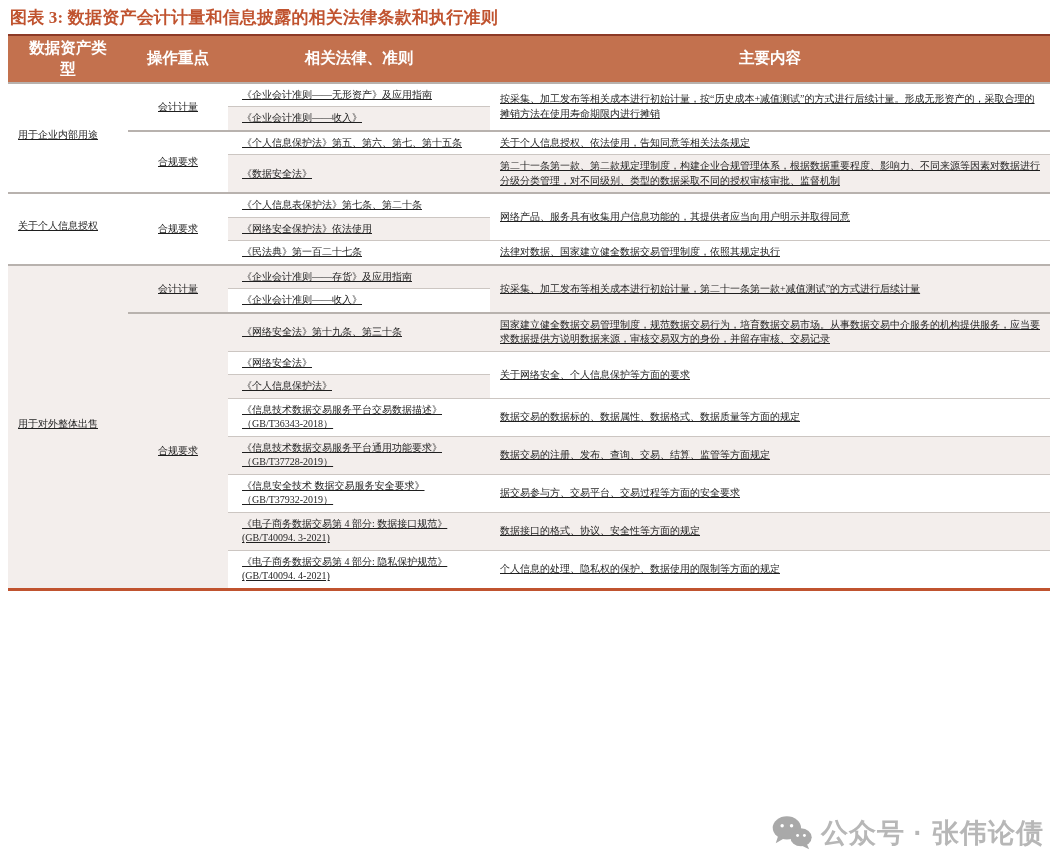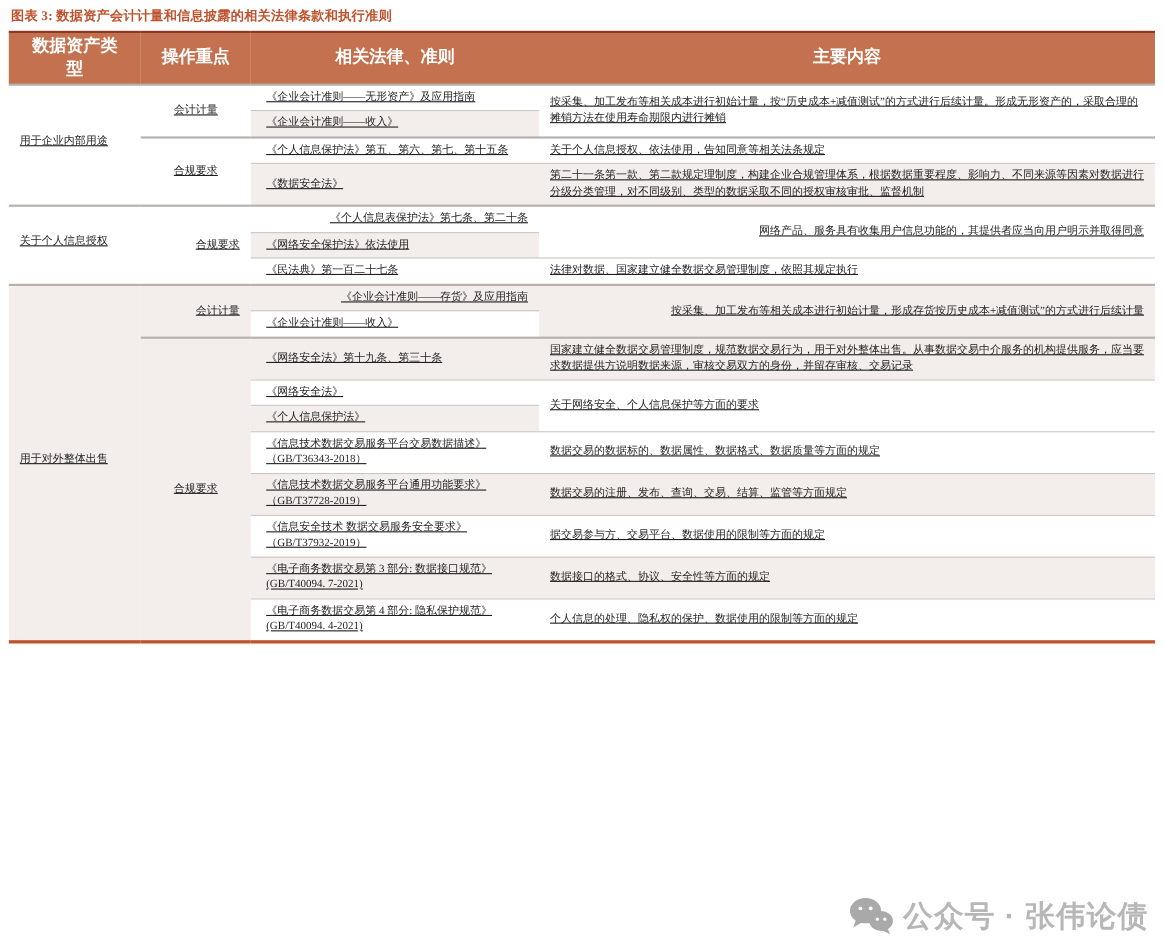--- a/index.html
+++ b/index.html
@@ -15,21 +15,21 @@
   }
   *{box-sizing:border-box;}
   html,body{margin:0;padding:0;}
   body{
     width:1058px;height:865px;background:#ffffff;
     font-family:"Liberation Serif","DejaVu Serif",serif;
     color:var(--ink);overflow:hidden;
   }
   .page{position:relative;width:1058px;height:865px;padding:5px 8px 0 8px;}
   .fig-title{
-    font-size:12px;font-weight:bold;color:var(--accent);
+    font-size:17px;font-weight:bold;color:var(--accent);
     padding:1px 0 5px 2px;letter-spacing:.2px;
   }
   table.report-table{
     width:1042px;border-collapse:collapse;table-layout:fixed;
     border-top:2px solid var(--rule-dark);
     border-bottom:3px solid var(--accent);
   }
   col.c-category{width:120px;}
   col.c-operation{width:100px;}
   col.c-law{width:262px;}
@@ -45,21 +45,21 @@
     font-size:10px;line-height:1.45;vertical-align:middle;
     padding:4px 10px;color:var(--ink);text-decoration:underline;
   }
   td.col-category{padding:4px 30px 9px 10px;text-align:left;}
   td.col-operation{text-align:center;}
   td.col-law{text-align:left;padding-left:14px;}
   td.col-content{text-align:left;}
   td.shaded{background:var(--stripe);}
   td.bt-thin{border-top:1px solid var(--rule-thin);}
   td.bt-group{border-top:2px solid var(--rule-gray);}
-  td.bt-section{border-top:2px solid var(--rule-gray);text-align:right;}
+  td.bt-section{border-top:2px solid var(--rule-gray);}
   .watermark{
     position:absolute;right:14px;bottom:14px;z-index:5;
     display:flex;align-items:center;gap:8px;
     color:var(--wm);font-size:27px;font-weight:bold;
     font-family:"Liberation Sans","DejaVu Sans",sans-serif;
     letter-spacing:1px;white-space:nowrap;
   }
   .watermark svg{display:block;}
 </style>
 </head>
@@ -114,51 +114,51 @@
           <td class="col-law shaded bt-thin">《网络安全保护法》依法使用</td>
         </tr>
         <tr>
           <td class="col-law bt-thin">《民法典》第一百二十七条</td>
           <td class="col-content bt-thin">法律对数据、国家建立健全数据交易管理制度，依照其规定执行</td>
         </tr>
         <tr>
           <td class="col-category shaded bt-section" rowspan="10">用于对外整体出售</td>
           <td class="col-operation shaded bt-section" rowspan="2">会计计量</td>
           <td class="col-law shaded bt-section">《企业会计准则——存货》及应用指南</td>
-          <td class="col-content shaded bt-section" rowspan="2">按采集、加工发布等相关成本进行初始计量，形成存货按历史成本+减值测试”的方式进行后续计量</td>
+          <td class="col-content shaded bt-section" rowspan="2">按采集、加工发布等相关成本进行初始计量，第二十一条第一款+减值测试”的方式进行后续计量</td>
         </tr>
         <tr>
           <td class="col-law bt-thin">《企业会计准则——收入》</td>
         </tr>
         <tr>
           <td class="col-operation shaded bt-group" rowspan="8">合规要求</td>
           <td class="col-law shaded bt-group">《网络安全法》第十九条、第三十条</td>
-          <td class="col-content shaded bt-group">国家建立健全数据交易管理制度，规范数据交易行为，用于对外整体出售。从事数据交易中介服务的机构提供服务，应当要求数据提供方说明数据来源，审核交易双方的身份，并留存审核、交易记录</td>
+          <td class="col-content shaded bt-group">国家建立健全数据交易管理制度，规范数据交易行为，培育数据交易市场。从事数据交易中介服务的机构提供服务，应当要求数据提供方说明数据来源，审核交易双方的身份，并留存审核、交易记录</td>
         </tr>
         <tr>
           <td class="col-law bt-thin">《网络安全法》</td>
           <td class="col-content bt-thin" rowspan="2">关于网络安全、个人信息保护等方面的要求</td>
         </tr>
         <tr>
           <td class="col-law shaded bt-thin">《个人信息保护法》</td>
         </tr>
         <tr>
           <td class="col-law bt-thin">《信息技术数据交易服务平台交易数据描述》（GB/T36343-2018）</td>
           <td class="col-content bt-thin">数据交易的数据标的、数据属性、数据格式、数据质量等方面的规定</td>
         </tr>
         <tr>
           <td class="col-law shaded bt-thin">《信息技术数据交易服务平台通用功能要求》（GB/T37728-2019）</td>
           <td class="col-content shaded bt-thin">数据交易的注册、发布、查询、交易、结算、监管等方面规定</td>
         </tr>
         <tr>
           <td class="col-law bt-thin">《信息安全技术 数据交易服务安全要求》（GB/T37932-2019）</td>
-          <td class="col-content bt-thin">据交易参与方、交易平台、数据使用的限制等方面的规定</td>
+          <td class="col-content bt-thin">据交易参与方、交易平台、交易过程等方面的安全要求</td>
         </tr>
         <tr>
-          <td class="col-law shaded bt-thin">《电子商务数据交易第 3 部分: 数据接口规范》(GB/T40094. 7-2021)</td>
+          <td class="col-law shaded bt-thin">《电子商务数据交易第 4 部分: 数据接口规范》(GB/T40094. 3-2021)</td>
           <td class="col-content shaded bt-thin">数据接口的格式、协议、安全性等方面的规定</td>
         </tr>
         <tr>
           <td class="col-law bt-thin">《电子商务数据交易第 4 部分: 隐私保护规范》(GB/T40094. 4-2021)</td>
           <td class="col-content bt-thin">个人信息的处理、隐私权的保护、数据使用的限制等方面的规定</td>
         </tr>
       </tbody>
   </table>
 
   <div class="watermark">

